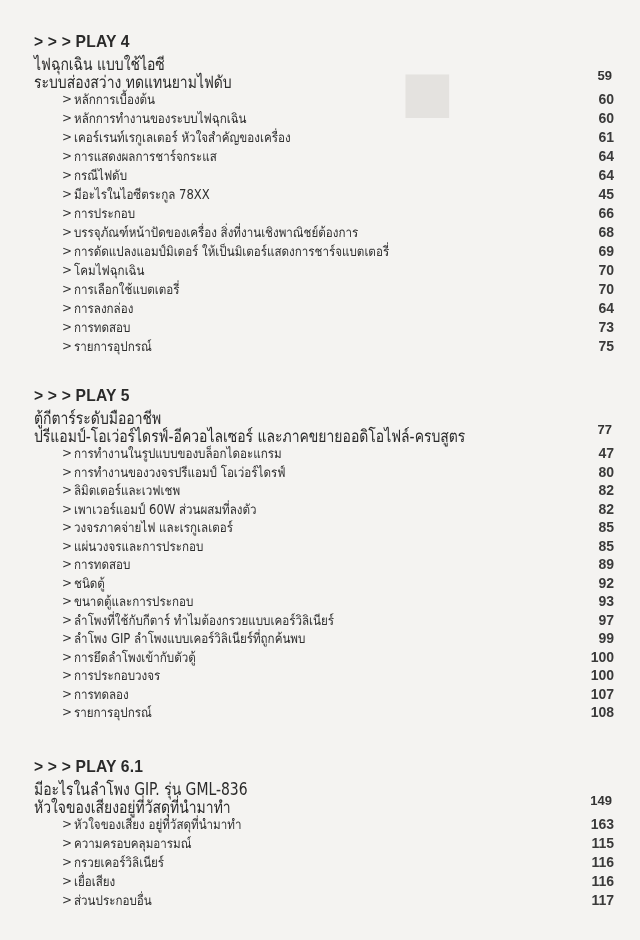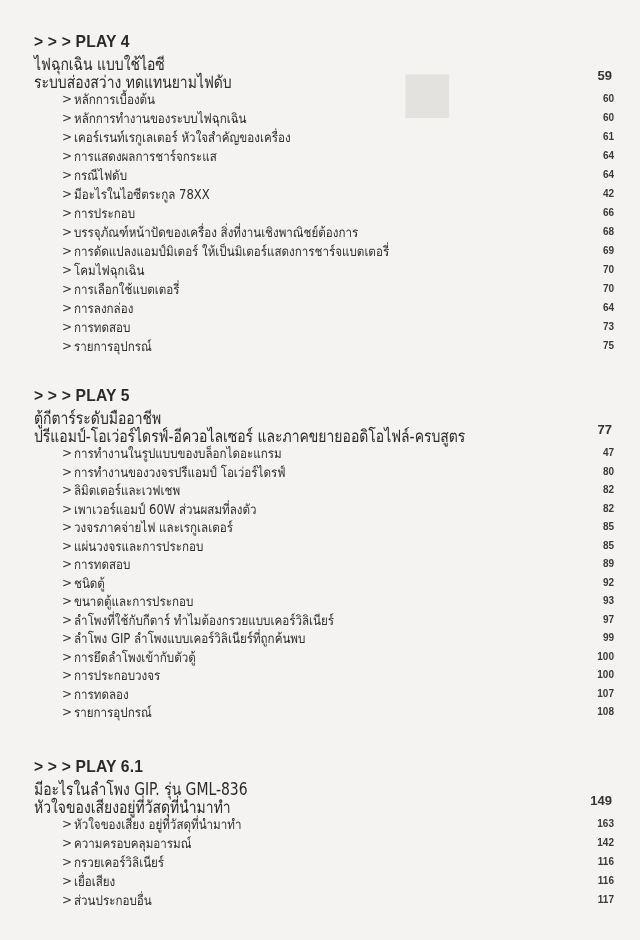--- a/index.html
+++ b/index.html
@@ -42,21 +42,21 @@
     font-size: 12px; color: #333; line-height: 18px;
   }
   .item .label {
     position: absolute; left: 12px; top: 0;
     font-size: 13.5px; color: #2e2e2e; line-height: 18px; white-space: nowrap;
     transform: scaleX(0.86); transform-origin: left;
   }
   .item .pg {
     position: absolute; right: 0; top: 0;
     font-family: "Liberation Sans", sans-serif; font-weight: bold;
-    font-size: 10px; color: #3a3a3a; line-height: 18px;
+    font-size: 14px; color: #3a3a3a; line-height: 18px;
   }
 </style>
 </head>
 <body>
 
 <div class="page">
 
   <div class="ghost" style="left:400px;top:40px;font-size:90px;">■</div>
 
   <div class="section" style="top:0;">
@@ -86,21 +86,21 @@
         <span class="pg">64</span>
       </a>
     <a class="item" style="top:164.5px;">
         <span class="arrow">&gt;</span>
         <span class="label">กรณีไฟดับ</span>
         <span class="pg">64</span>
       </a>
     <a class="item" style="top:183.5px;">
         <span class="arrow">&gt;</span>
         <span class="label">มีอะไรในไอซีตระกูล 78XX</span>
-        <span class="pg">42</span>
+        <span class="pg">45</span>
       </a>
     <a class="item" style="top:202.5px;">
         <span class="arrow">&gt;</span>
         <span class="label">การประกอบ</span>
         <span class="pg">66</span>
       </a>
     <a class="item" style="top:221.5px;">
         <span class="arrow">&gt;</span>
         <span class="label">บรรจุภัณฑ์หน้าปัดของเครื่อง  สิ่งที่งานเชิงพาณิชย์ต้องการ</span>
         <span class="pg">68</span>
@@ -227,21 +227,21 @@
     <div class="title-page" style="top:792px;">149</div>
 
     <a class="item" style="top:814px;">
         <span class="arrow">&gt;</span>
         <span class="label">หัวใจของเสียง  อยู่ที่วัสดุที่นำมาทำ</span>
         <span class="pg">163</span>
       </a>
     <a class="item" style="top:833px;">
         <span class="arrow">&gt;</span>
         <span class="label">ความครอบคลุมอารมณ์</span>
-        <span class="pg">142</span>
+        <span class="pg">115</span>
       </a>
     <a class="item" style="top:852px;">
         <span class="arrow">&gt;</span>
         <span class="label">กรวยเคอร์วิลิเนียร์</span>
         <span class="pg">116</span>
       </a>
     <a class="item" style="top:871px;">
         <span class="arrow">&gt;</span>
         <span class="label">เยื่อเสียง</span>
         <span class="pg">116</span>

